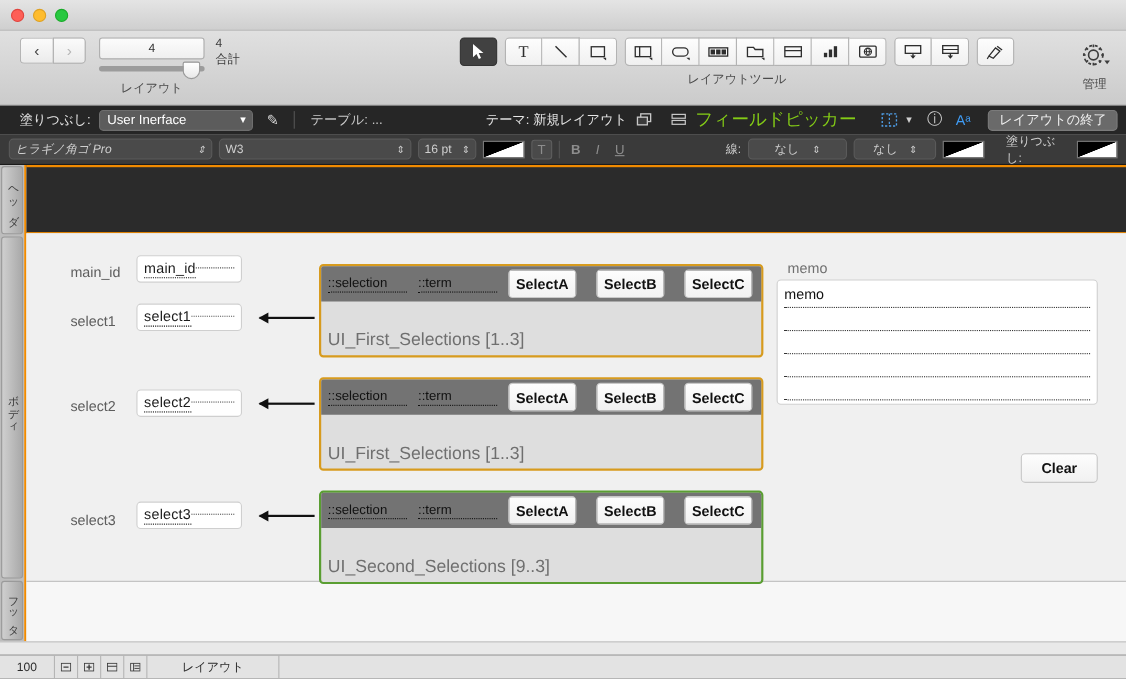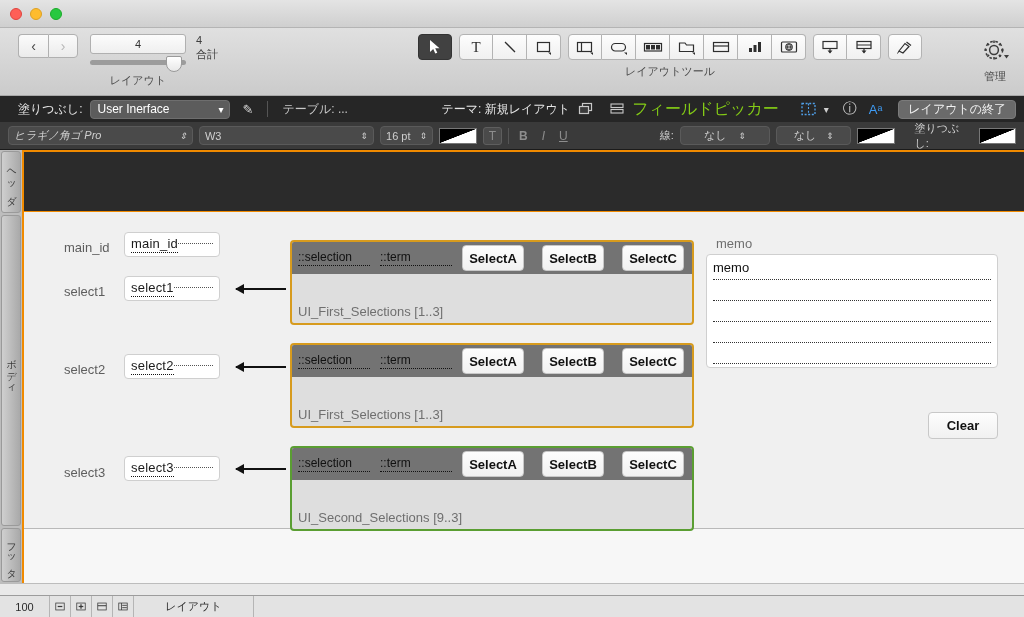--- a/index.html
+++ b/index.html
@@ -182,21 +182,21 @@
     background: #737373; display:flex; align-items:center; padding: 0 6px; gap: 0;
     border-radius: 2px 2px 0 0;
   }
   .prt-fld { font-size: 12px; color: #111; border-bottom: 1px dotted #111; padding-bottom:1px; }
   .prt-btn {
     background: linear-gradient(to bottom,#fdfdfd,#f1f1f1);
     border: 1px solid #c8c8c8; border-radius: 4px;
     height: 26px; display:flex; align-items:center; justify-content:center;
     font-size: 13px; color: #111; font-weight: 600;
   }
-  .portal-name { position:absolute; left: 6px; bottom: 4px; font-size: 13px; color: #6f6f6f; }
+  .portal-name { position:absolute; left: 6px; bottom: 4px; font-size: 16px; color: #6f6f6f; }
 
   .memo-label { position: absolute; font-size: 13px; color: #6f6f6f; }
   .memo-box {
     position: absolute; background: #fff; border: 1px solid #cfcfcf; border-radius: 4px;
     padding: 4px 6px 0 6px;
   }
   .memo-line { border-bottom: 1px dotted #333; height: 21px; }
   .memo-line:first-child { position: relative; }
   .memo-first-text { font-size: 13px; color:#111; position:absolute; left:0; top:1px; }
   .clear-btn {

